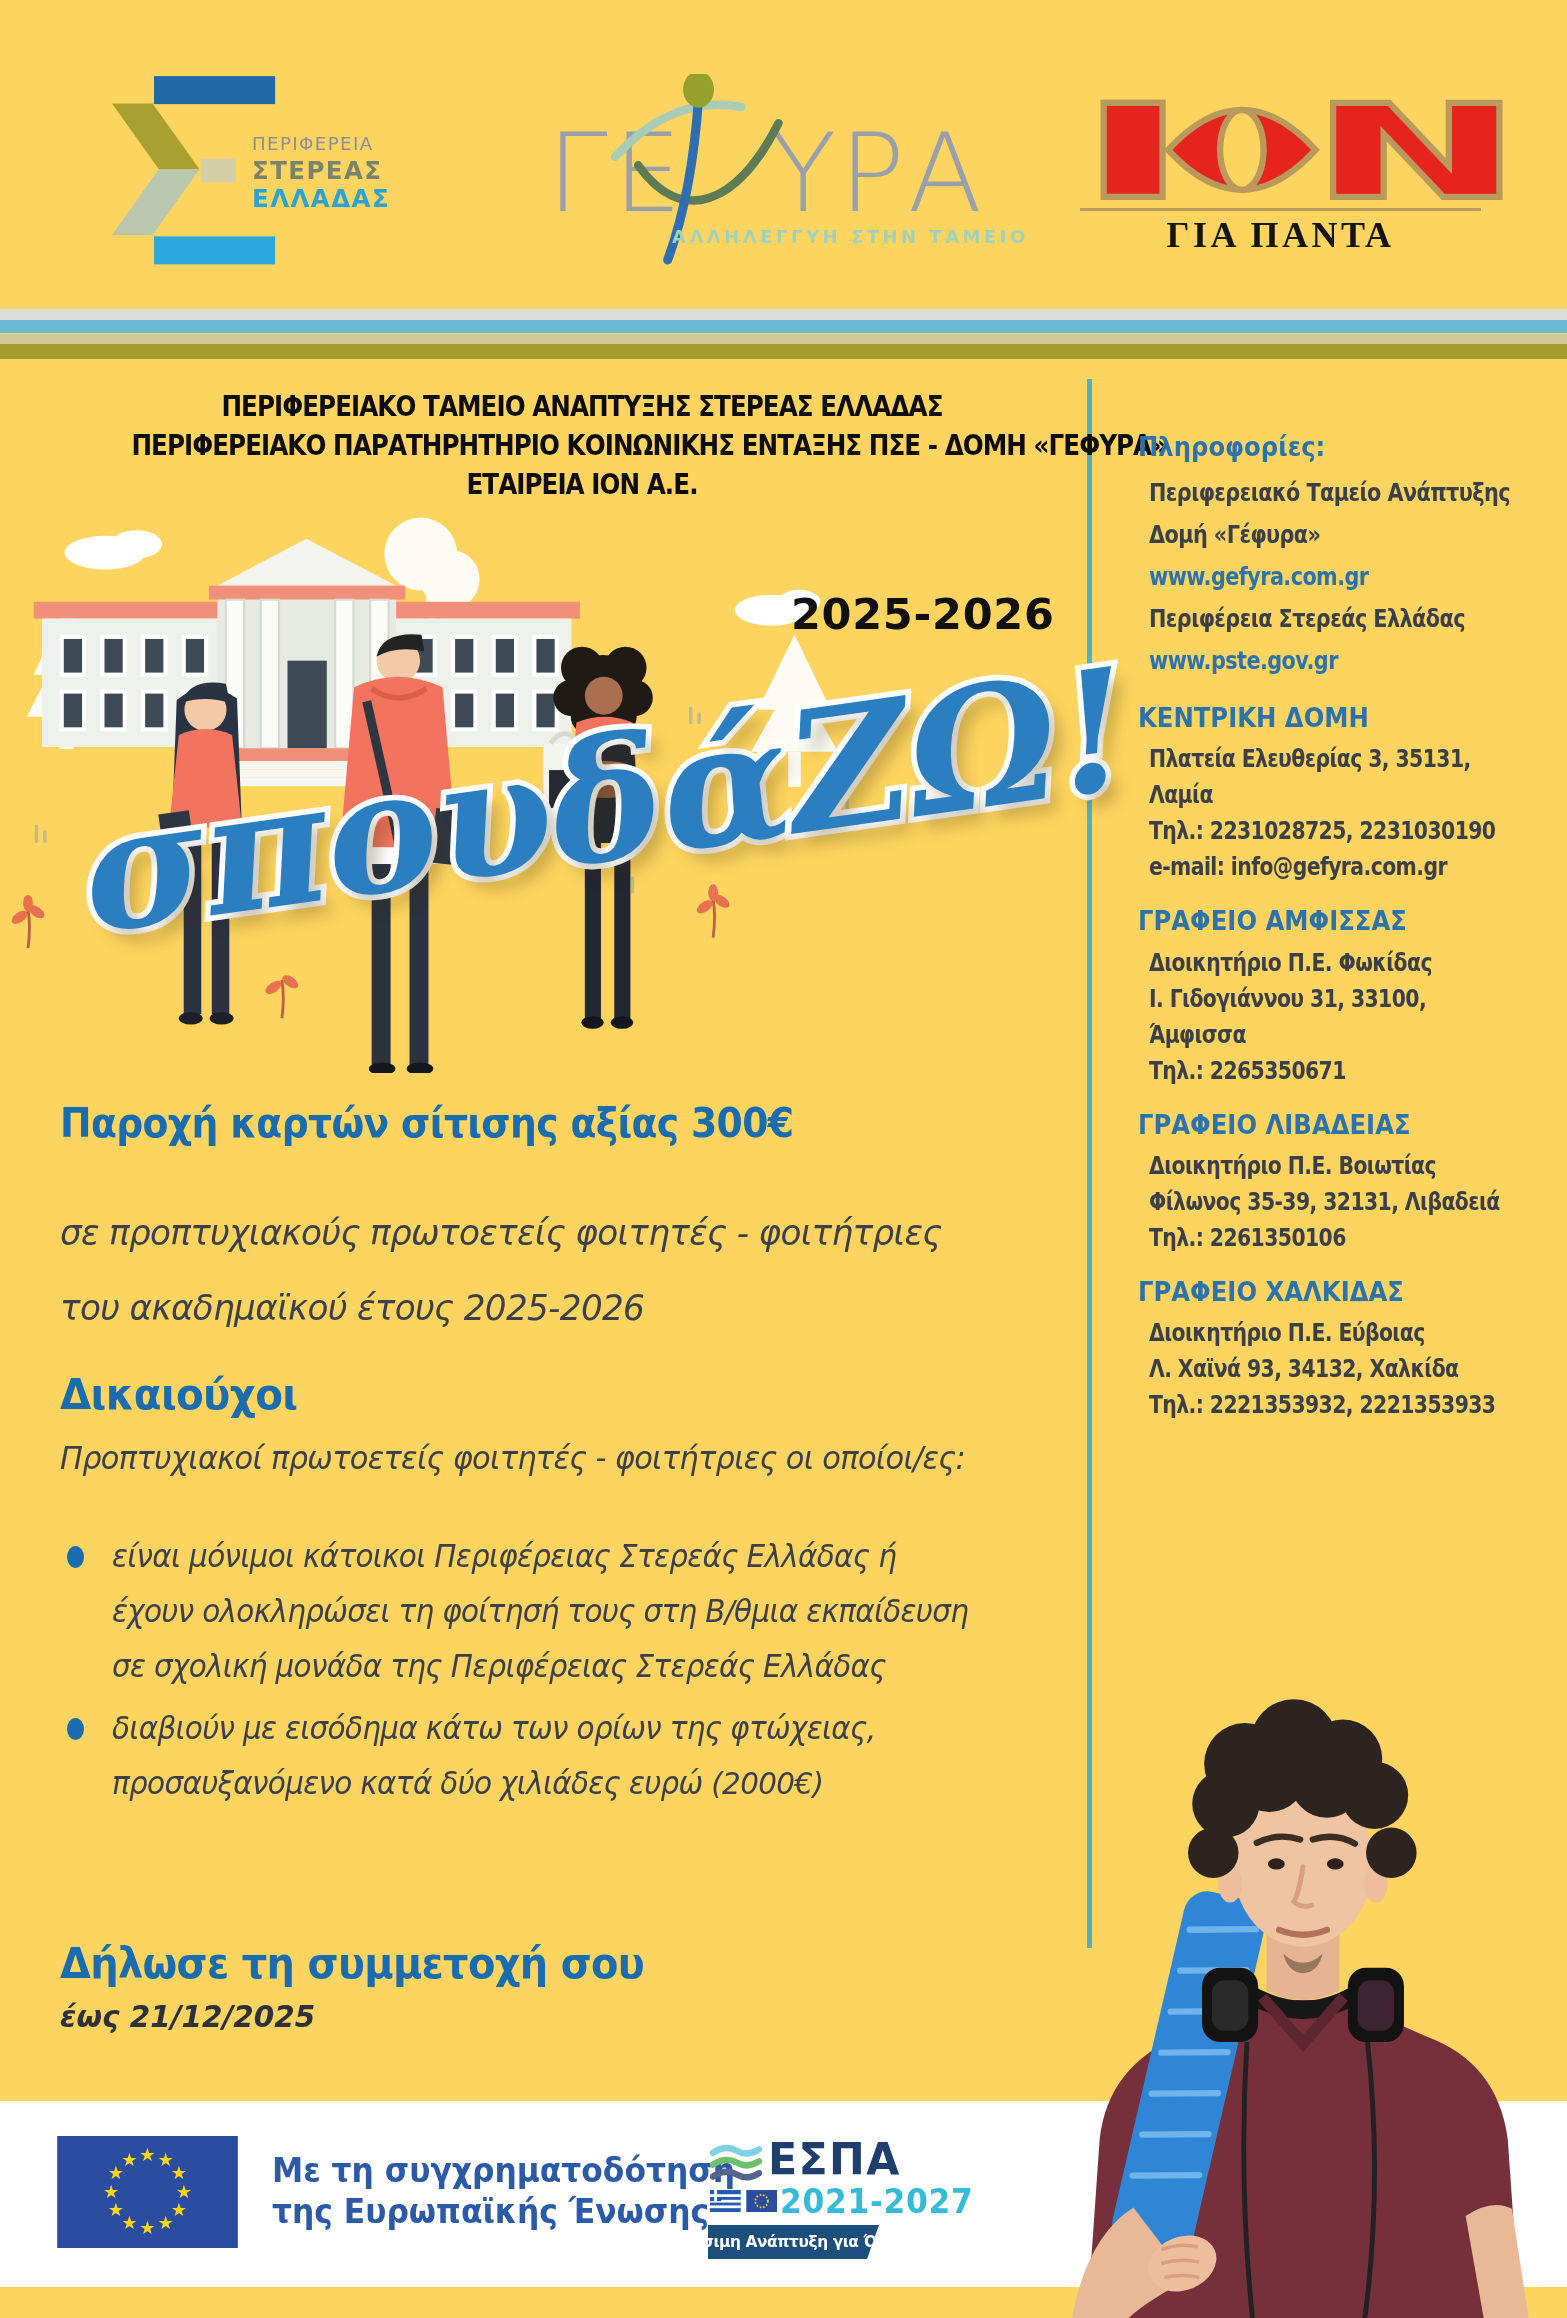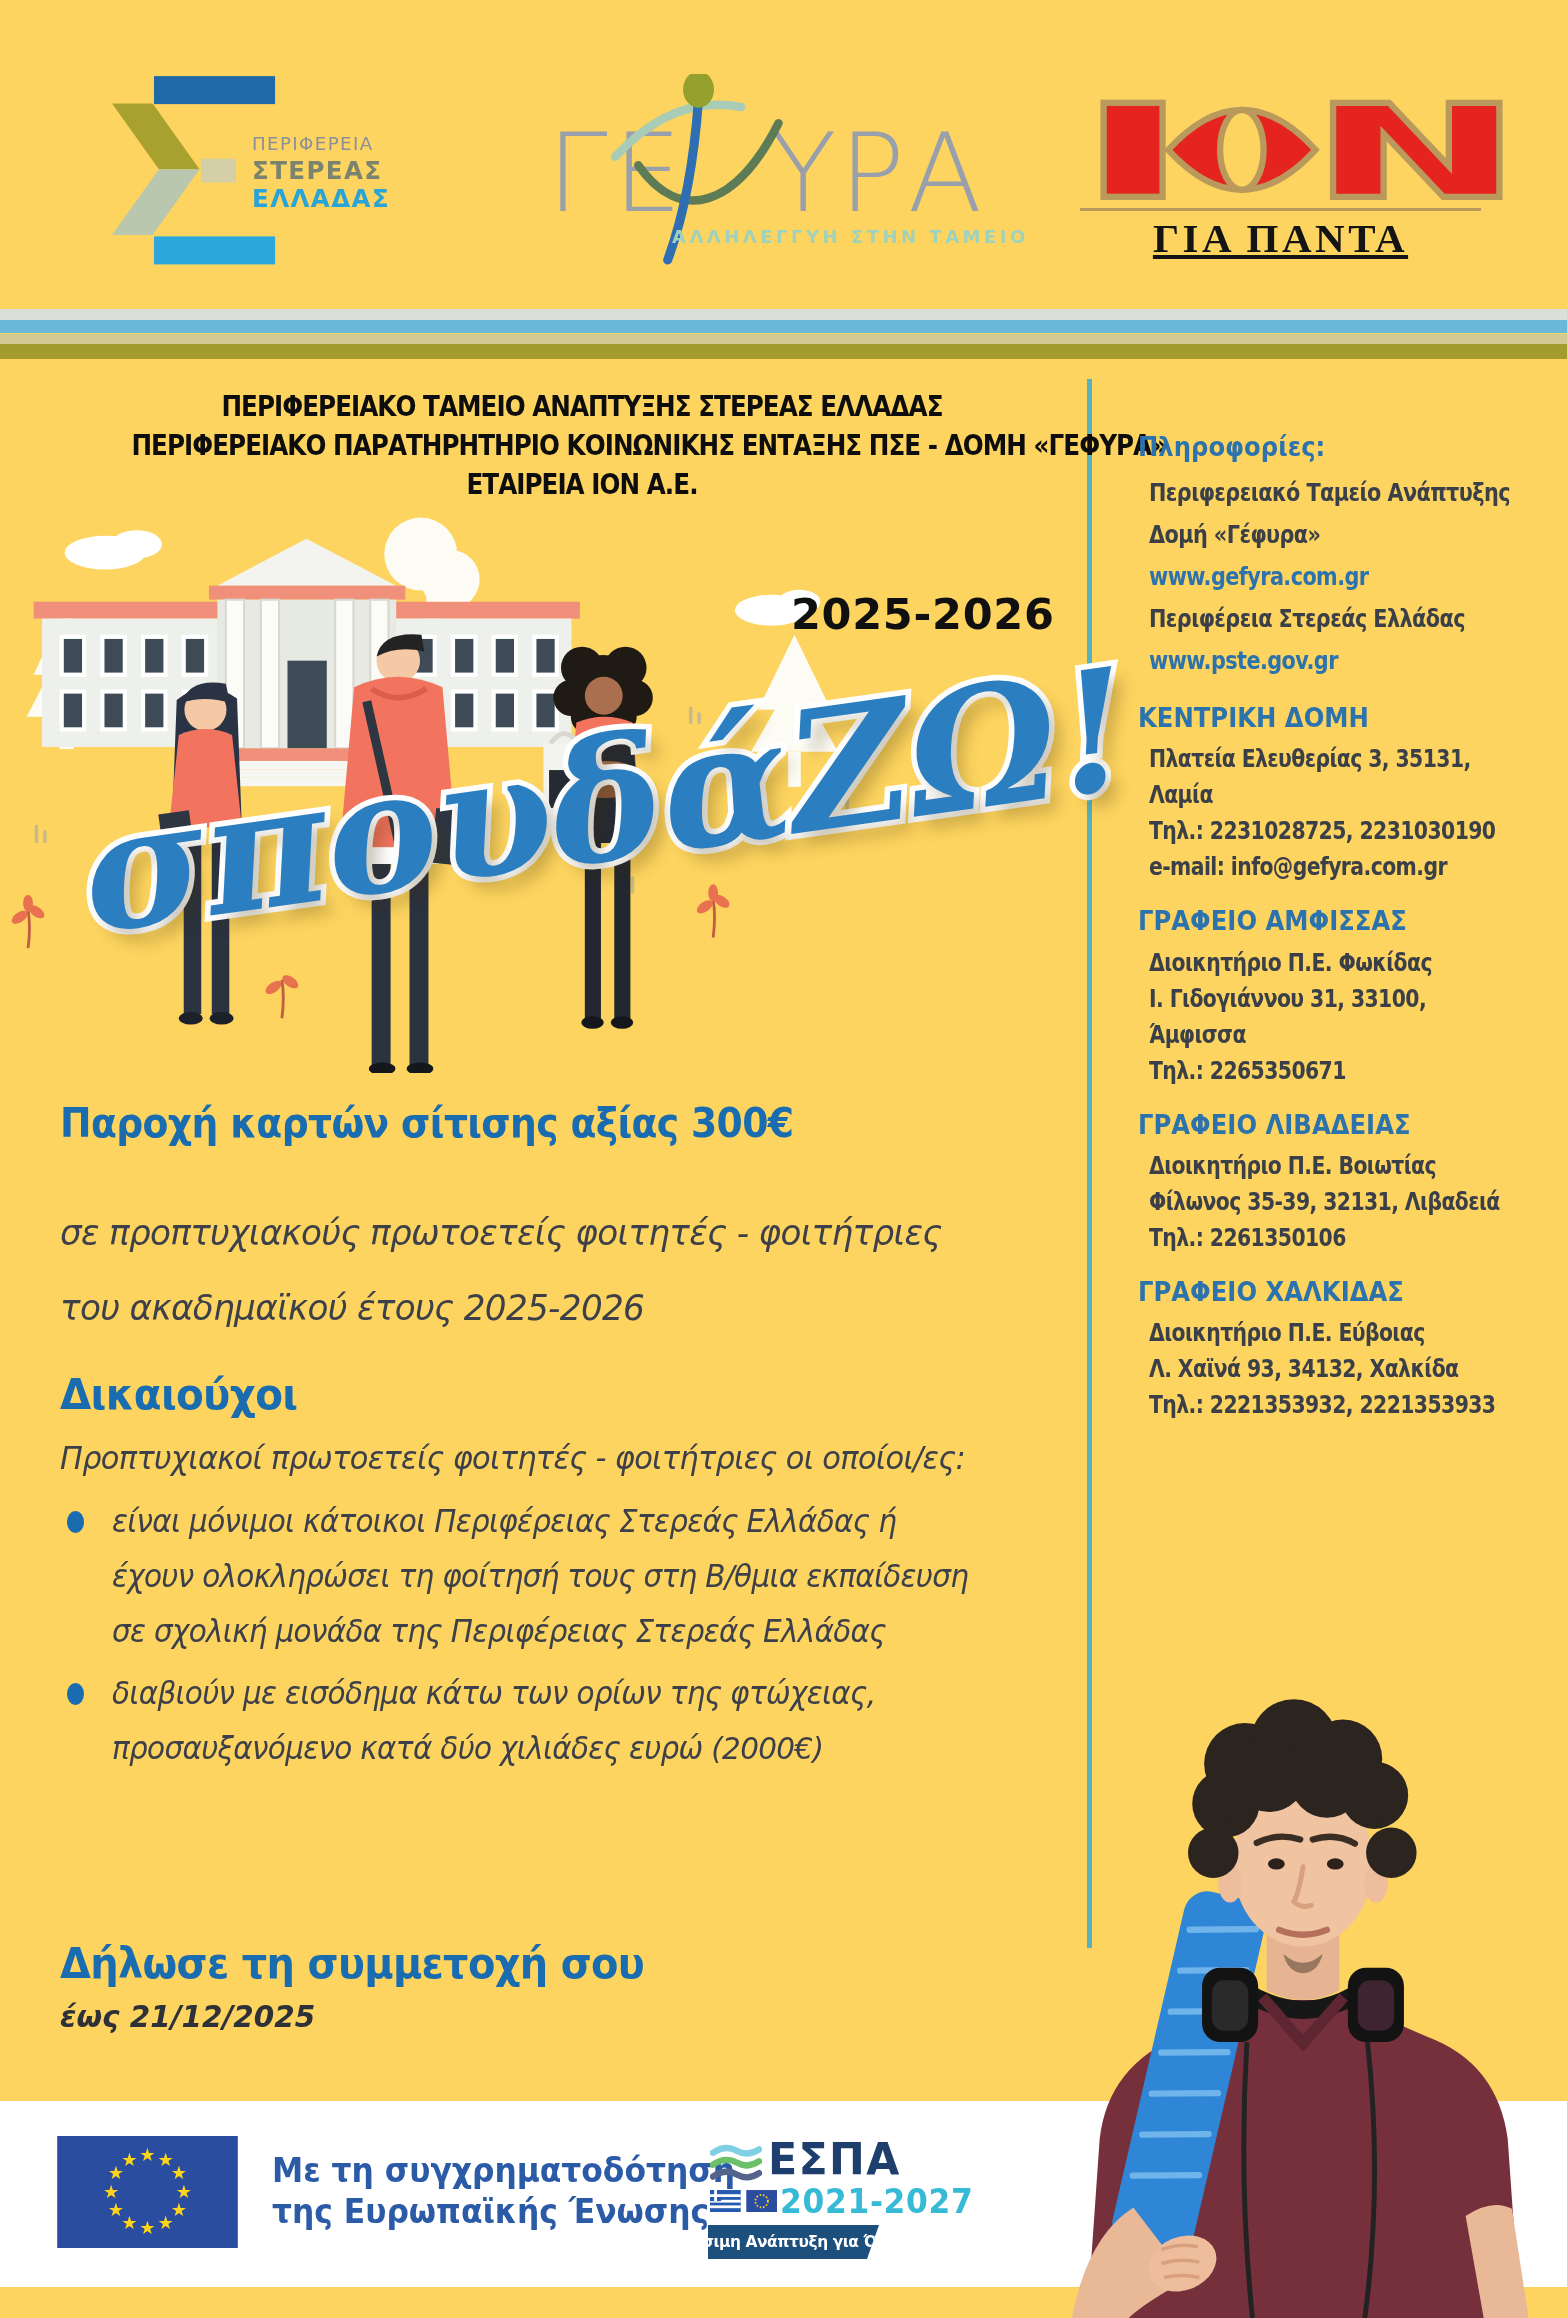--- a/index.html
+++ b/index.html
@@ -27,21 +27,21 @@
     text-align:center;color:#0d0d0d;font-weight:700;
     font-size:28px;line-height:39px;letter-spacing:-1.1px;
     transform:scaleX(0.88);transform-origin:top center;white-space:nowrap;
   }
 
   
   .ion-rule{position:absolute;left:1080px;top:208px;width:401px;height:2.8px;background:#b99a5c;}
   .ion-tagline{
     position:absolute;left:1080px;top:214px;width:401px;text-align:center;
     font-family:"Liberation Serif","DejaVu Serif",serif;font-weight:700;
-    font-size:41px;letter-spacing:3.5px;color:#141414;text-decoration:underline;
+    font-size:36px;letter-spacing:3.5px;color:#141414;
   }
   .gefyra-tagline{
     position:absolute;left:672px;top:226px;width:294px;
     font-size:18px;letter-spacing:3.5px;font-weight:600;color:#9ed2bc;white-space:nowrap;
   }
 
   
   .year{
     position:absolute;left:791px;top:589px;
     font-size:43px;font-weight:800;color:#101010;letter-spacing:0.7px;text-align:right;
@@ -74,21 +74,21 @@
     position:absolute;left:60px;top:1369px;
     font-size:43px;font-weight:700;color:#1a6cb0;letter-spacing:-0.7px;
     transform:scaleX(0.94);transform-origin:top left;white-space:nowrap;
   }
   .beneficiaries-intro{
     position:absolute;left:60px;top:1439px;
     font-size:32px;font-style:italic;color:#3d4049;letter-spacing:-0.7px;
     transform:scaleX(0.95);transform-origin:top left;white-space:nowrap;
   }
   .bullet-list{
-    position:absolute;left:60px;top:1494px;width:1010px;
+    position:absolute;left:60px;top:1529px;width:1010px;
     margin:0;padding:0;list-style:none;
   }
   .bullet{display:flex;align-items:flex-start;margin:0 0 7px 0;}
   .bullet .dot{
     flex:0 0 auto;width:17px;height:22.4px;border-radius:50%;
     background:#1a6cb0;margin:17px 28px 0 7px;
   }
   .bullet .bullet-text{
     font-size:31px;font-style:italic;color:#3d4049;line-height:55px;
     letter-spacing:-0.7px;white-space:pre-line;

